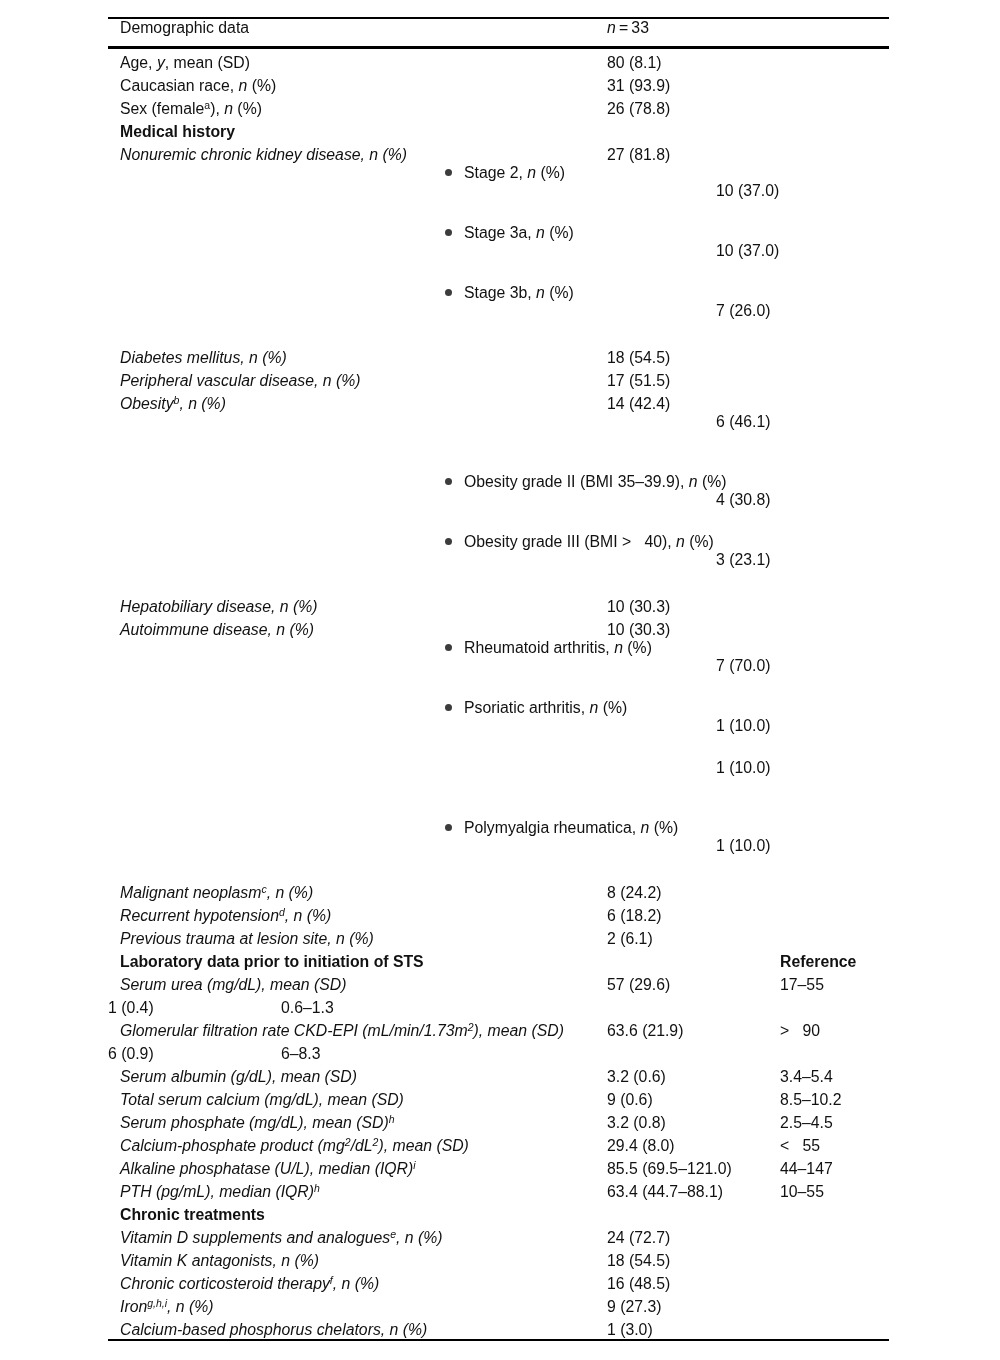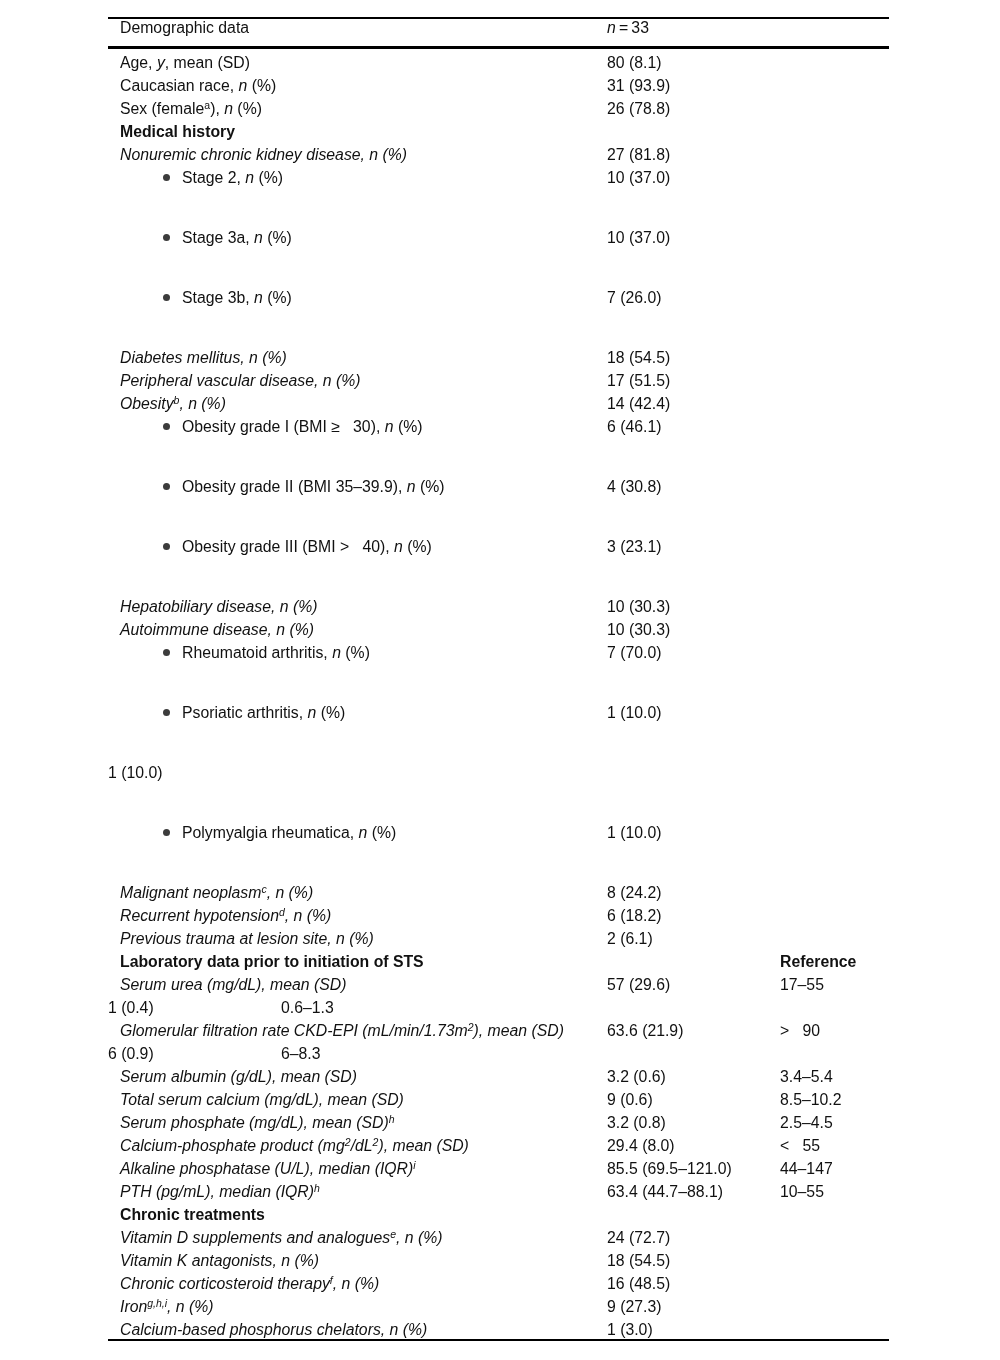--- a/index.html
+++ b/index.html
@@ -36,21 +36,21 @@
     display: flex;
     align-items: flex-start;
     height: 27px;
   }
   .row {
     display: flex;
     align-items: flex-end;
     height: 23px;
     white-space: nowrap;
   }
-  .row.gap { margin-bottom: 37px; }
+  .row.gap { margin-bottom: 37px; flex-direction: column; }
   .cell { overflow: visible; }
   .cell.label {
     width: 499px;
     box-sizing: border-box;
     padding-left: 12px;
     flex: none;
   }
   .cell.label.indent { padding-left: 55px; }
   .cell.value {
     width: 173px;
@@ -145,21 +145,20 @@
           <div class="cell label"><span class="i">Peripheral vascular disease, n (%)</span></div>
           <div class="cell value">17 (51.5)</div>
           <div class="cell ref"></div>
         </div>
         <div class="row">
           <div class="cell label"><span class="i">Obesity</span><span class="supi">b</span><span class="i">, n (%)</span></div>
           <div class="cell value">14 (42.4)</div>
           <div class="cell ref"></div>
         </div>
         <div class="row gap">
-          <div class="cell label indent"><span class="bullet"></span><span>Obesity grade I (BMI ≥&nbsp;&nbsp; 30), </span><span class="i">n</span><span> (%)</span></div>
           <div class="cell value">6 (46.1)</div>
           <div class="cell ref"></div>
         </div>
         <div class="row gap">
           <div class="cell label indent"><span class="bullet"></span><span>Obesity grade II (BMI 35–39.9), </span><span class="i">n</span><span> (%)</span></div>
           <div class="cell value">4 (30.8)</div>
           <div class="cell ref"></div>
         </div>
         <div class="row gap">
           <div class="cell label indent"><span class="bullet"></span><span>Obesity grade III (BMI &gt;&nbsp;&nbsp; 40), </span><span class="i">n</span><span> (%)</span></div>

